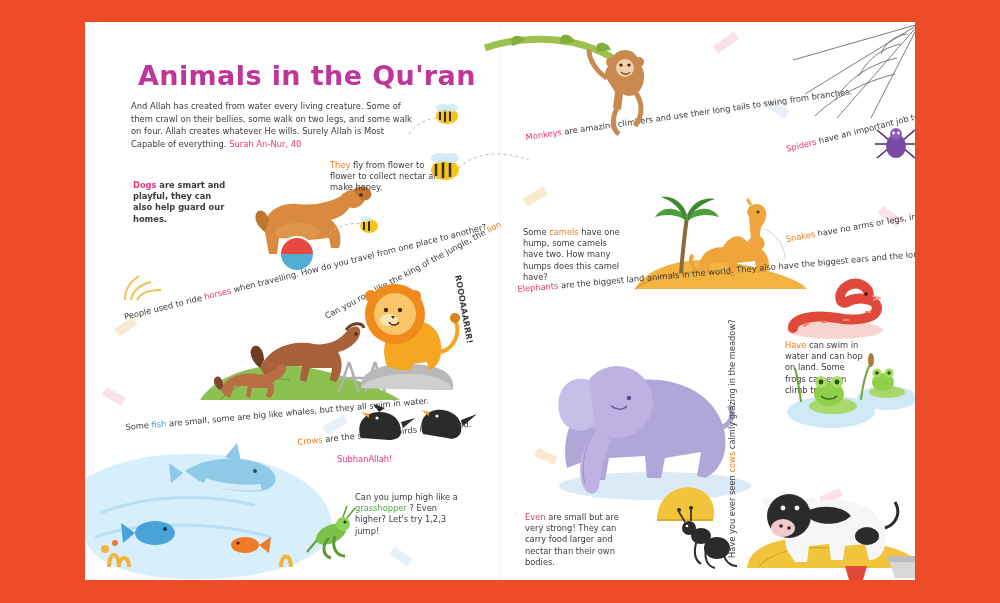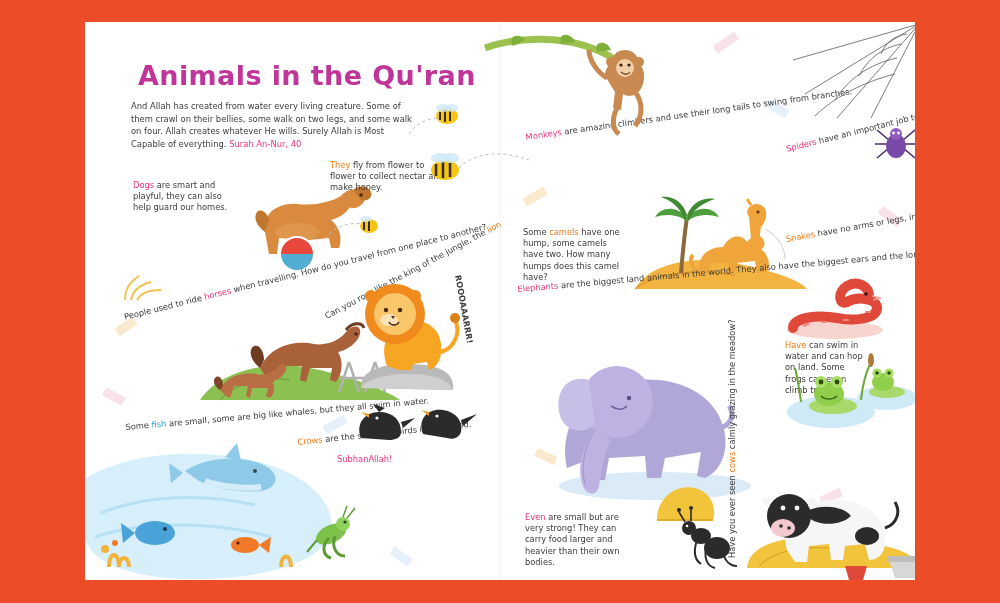--- a/index.html
+++ b/index.html
@@ -103,21 +103,21 @@
   <div class="tape" style="left:450px;top:430px;width:22px;height:9px;background:#f4d9a7;transform:rotate(25deg);"></div>
   <div class="tape" style="left:735px;top:470px;width:22px;height:9px;background:#f2c9d6;transform:rotate(-25deg);"></div>
   <div class="tape" style="left:305px;top:530px;width:22px;height:9px;background:#cfe3f5;transform:rotate(35deg);"></div>
 
   <div id="title">Animals in the Qu'ran</div>
   <div id="intro">
     <span>And Allah has created from water every living creature. Some of them crawl on their bellies, some walk on two legs, and some walk on four. Allah creates whatever He wills. Surely Allah is Most Capable of everything.</span>
     <span id="surah">Surah An-Nur, 40</span>
   </div>
 
-  <div class="tx" style="left:48px;top:158px;width:98px;">
+  <div class="tx" style="left:48px;top:158px;width:98px;font-weight:bold;">
     <span class="kw-pink">Dogs</span>
     <span>are smart and playful, they can also help guard our homes.</span>
   </div>
 
   <svg style="position:absolute;left:150px;top:140px;" width="150" height="110" viewBox="0 0 150 110">
     <path d="M30 70 C26 52 44 40 62 42 C80 44 96 40 106 34 C112 30 118 34 116 42 C114 50 104 56 96 58 C104 64 108 76 104 86 L96 86 L94 76 L74 78 L72 90 L64 90 L62 76 L44 76 L42 92 L34 92 Z" fill="#d98a3e"></path>
     <path d="M106 34 C112 26 124 26 128 32 C132 38 128 44 120 46 C114 47 108 42 106 34 Z" fill="#d98a3e"></path>
     <path d="M118 28 C124 22 134 24 136 30 C138 36 132 40 126 38 Z" fill="#c1762f"></path>
     <circle cx="126" cy="33" r="1.8" fill="#4a2c14"></circle>
     <path d="M30 70 C22 64 18 56 22 50 C26 46 32 50 34 58 Z" fill="#c1762f"></path>
@@ -262,20 +262,25 @@
     <path d="M64 32 L78 28 L66 38 Z" fill="#2b2b2b"></path>
     <path d="M42 22 L36 14 L48 18 Z" fill="#2b2b2b"></path>
     <circle cx="40" cy="28" r="1.6" fill="#f5f5f5"></circle>
     <path d="M32 24 L24 22 L32 28 Z" fill="#f2a227"></path>
     <path d="M86 44 C80 28 92 18 106 20 C120 22 126 32 124 42 C122 48 116 50 110 48 Z" fill="#2b2b2b"></path>
     <path d="M124 30 L140 24 L126 36 Z" fill="#2b2b2b"></path>
     <circle cx="100" cy="26" r="1.6" fill="#f5f5f5"></circle>
     <path d="M92 22 L84 20 L92 26 Z" fill="#f2a227"></path>
   </svg>
 
+  <div class="tx" style="left:270px;top:470px;width:108px;">
+    <span>Can you jump high like a</span>
+    <span class="kw-green">grasshopper</span>
+    <span>? Even higher? Let's try 1,2,3 jump!</span>
+  </div>
 
   <svg style="position:absolute;left:216px;top:478px;" width="60" height="70" viewBox="0 0 60 70">
     <ellipse cx="30" cy="34" rx="16" ry="9" fill="#7cc24a" transform="rotate(-25 30 34)"></ellipse>
     <circle cx="42" cy="24" r="7" fill="#8ed45a"></circle>
     <circle cx="44" cy="22" r="1.6" fill="#23420f"></circle>
     <path d="M46 18 L54 8 M42 17 L46 6" stroke="#5b9c32" stroke-width="1.5" fill="none"></path>
     <path d="M28 38 C20 46 22 56 30 58" stroke="#5b9c32" stroke-width="3" fill="none"></path>
     <path d="M34 36 C30 48 36 56 44 56" stroke="#5b9c32" stroke-width="3" fill="none"></path>
     <path d="M16 40 L6 52" stroke="#5b9c32" stroke-width="2" fill="none"></path>
   </svg>
@@ -437,21 +442,21 @@
     <path d="M146 88 C158 84 162 72 156 62" stroke="#2b2b2b" stroke-width="3" fill="none"></path>
 
     <path d="M150 120 L156 138 L176 138 L182 120 Z" fill="#d7d7d7"></path>
     <rect x="148" y="116" width="36" height="6" rx="2" fill="#bdbdbd"></rect>
 
     <path d="M106 126 L110 140 L124 140 L128 126 Z" fill="#e0483a"></path>
   </svg>
 
   <div class="tx" style="left:440px;top:490px;width:106px;">
     <span class="kw-pink">Even</span>
-    <span>are small but are very strong! They can carry food larger and heavier than their own bodies.</span>
+    <span>are small but are very strong! They can carry food larger and nectar than their own bodies.</span>
   </div>
 
   <svg style="position:absolute;left:556px;top:452px;" width="110" height="100" viewBox="0 0 110 100">
     <path d="M16 46 C16 24 34 10 54 14 C70 18 76 34 72 46 Z" fill="#f2c43c"></path>
     <path d="M16 46 L72 46" stroke="#e0ac24" stroke-width="2"></path>
     <ellipse cx="60" cy="62" rx="10" ry="8" fill="#2b2b2b"></ellipse>
     <ellipse cx="76" cy="74" rx="13" ry="11" fill="#2b2b2b"></ellipse>
     <circle cx="48" cy="54" r="7" fill="#2b2b2b"></circle>
     <path d="M44 48 L38 38 M50 47 L50 36" stroke="#2b2b2b" stroke-width="1.6" fill="none"></path>
     <circle cx="38" cy="36" r="2" fill="#2b2b2b"></circle>

